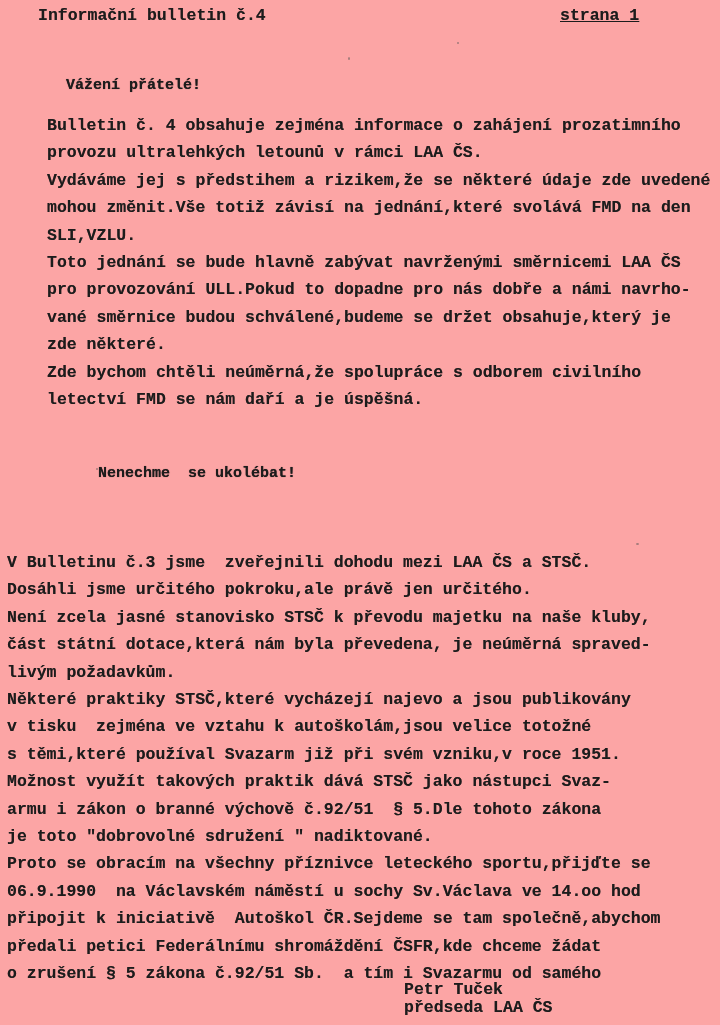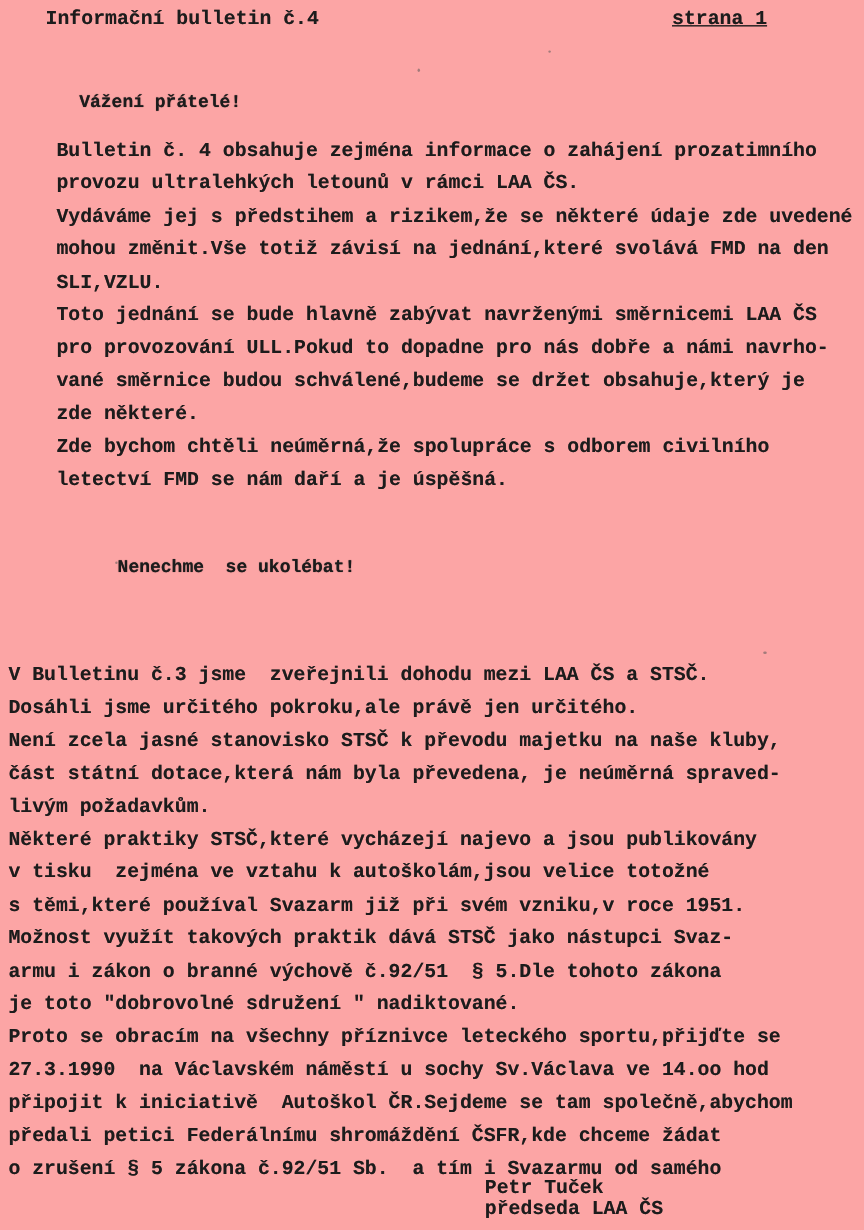--- a/index.html
+++ b/index.html
@@ -77,21 +77,21 @@
       <div class="txt">Není zcela jasné stanovisko STSČ k převodu majetku na naše kluby,</div>
       <div class="txt">část státní dotace,která nám byla převedena, je neúměrná spraved-</div>
       <div class="txt">livým požadavkům.</div>
       <div class="txt">Některé praktiky STSČ,které vycházejí najevo a jsou publikovány</div>
       <div class="txt">v tisku  zejména ve vztahu k autoškolám,jsou velice totožné</div>
       <div class="txt">s těmi,které používal Svazarm již při svém vzniku,v roce 1951.</div>
       <div class="txt">Možnost využít takových praktik dává STSČ jako nástupci Svaz-</div>
       <div class="txt">armu i zákon o branné výchově č.92/51  § 5.Dle tohoto zákona</div>
       <div class="txt">je toto "dobrovolné sdružení " nadiktované.</div>
       <div class="txt">Proto se obracím na všechny příznivce leteckého sportu,přijďte se</div>
-      <div class="txt">27.3.1990  na Václavském náměstí u sochy Sv.Václava ve 14.oo hod</div>
+      <div class="txt">06.9.1990  na Václavském náměstí u sochy Sv.Václava ve 14.oo hod</div>
       <div class="txt">připojit k iniciativě  Autoškol ČR.Sejdeme se tam společně,abychom</div>
       <div class="txt">předali petici Federálnímu shromáždění ČSFR,kde chceme žádat</div>
       <div class="txt">o zrušení § 5 zákona č.92/51 Sb.  a tím i Svazarmu od samého</div>
     </div>
 
   <div class="signature">
     <div class="txt">Petr Tuček</div>
     <div class="txt">předseda LAA ČS</div>
   </div>
 

